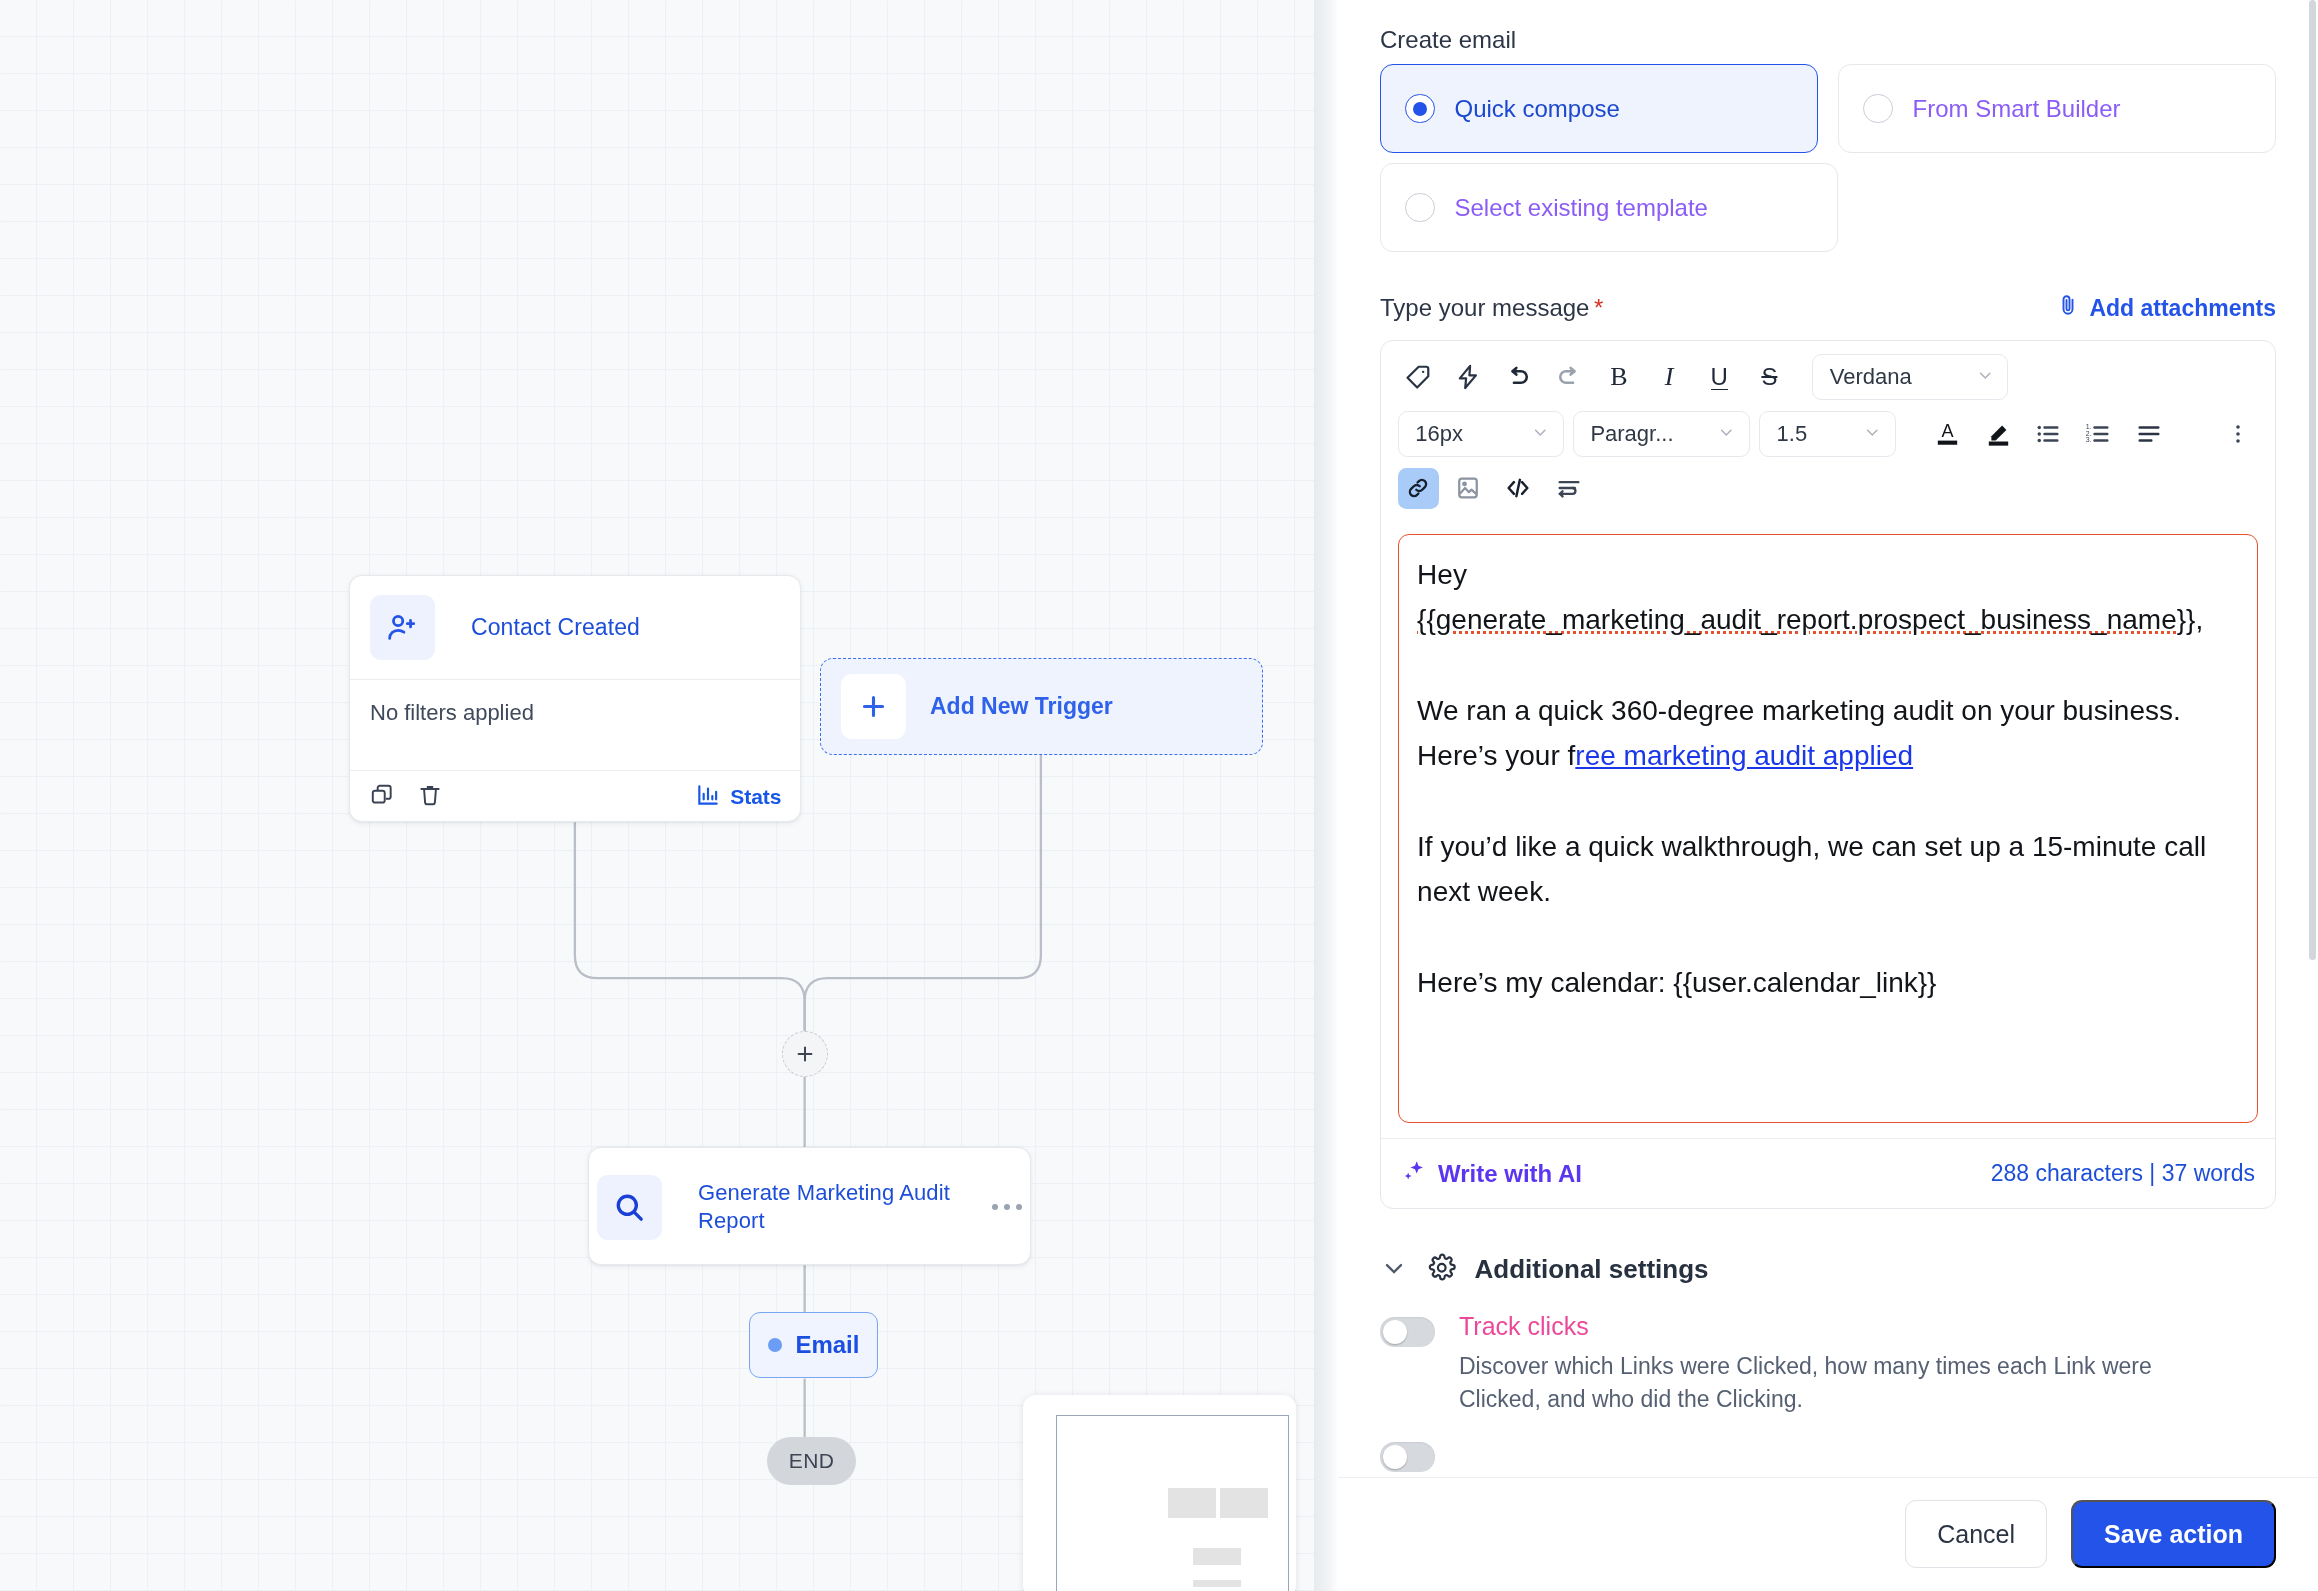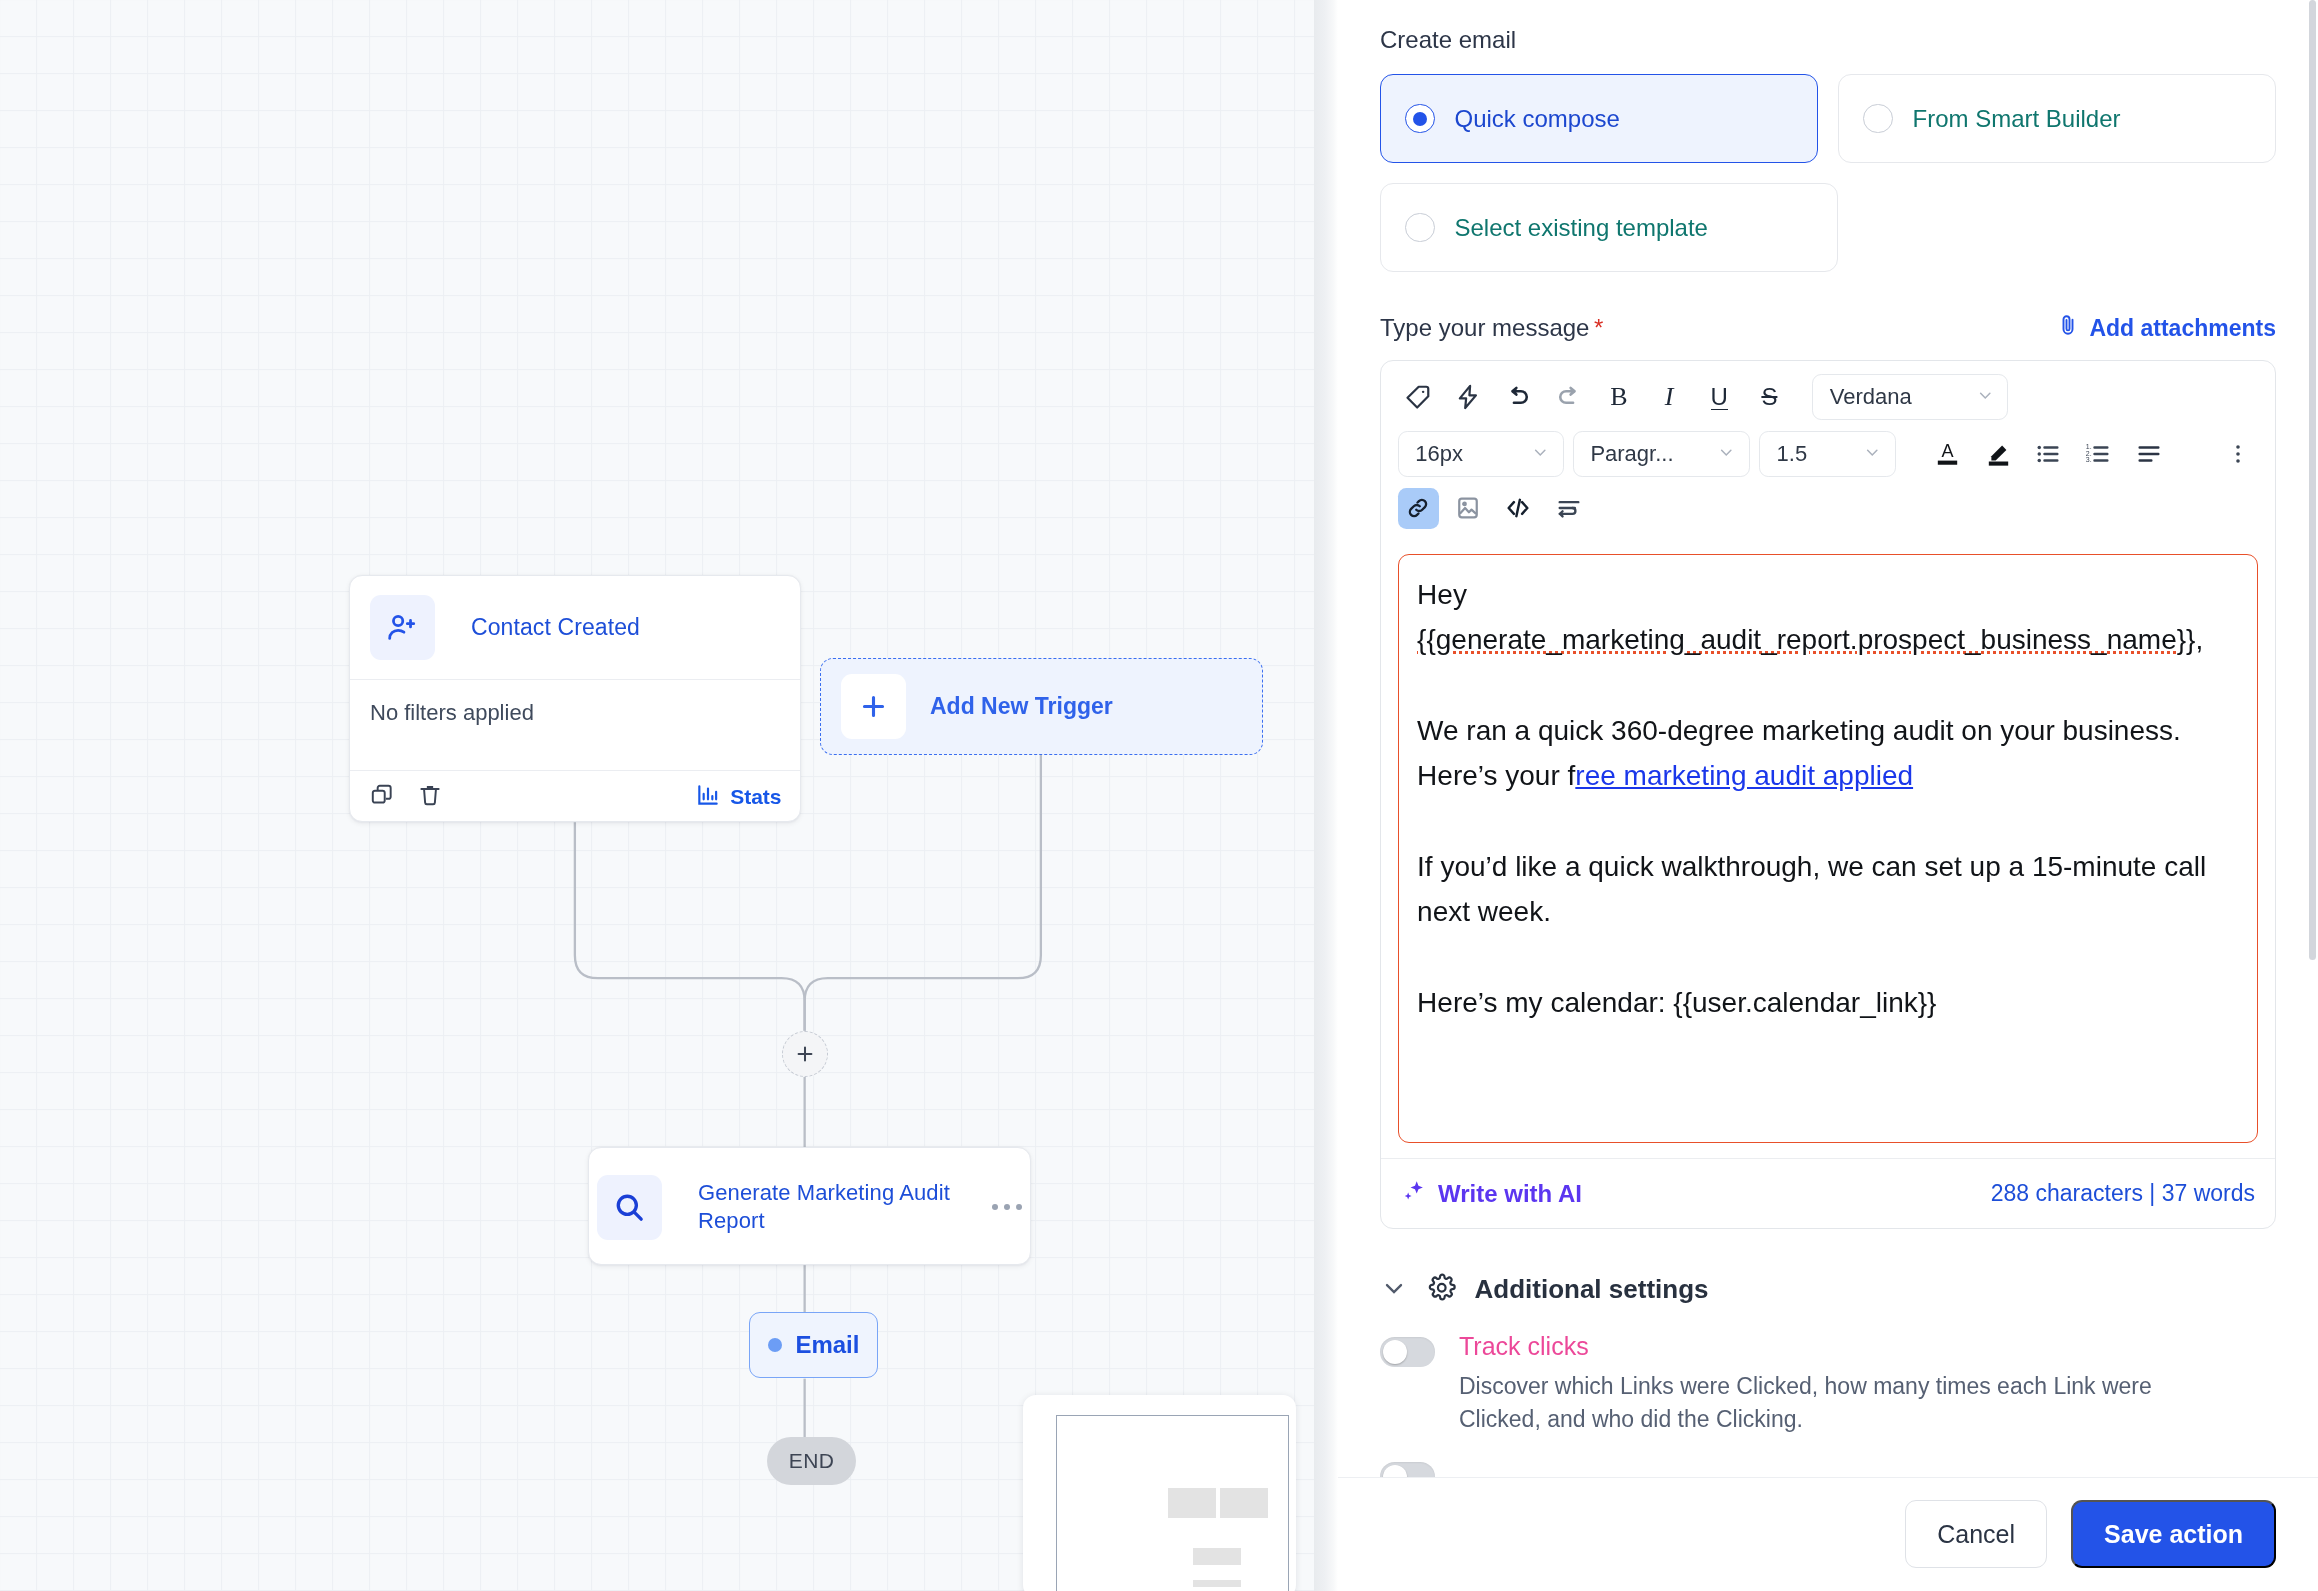--- a/index.html
+++ b/index.html
@@ -125,35 +125,35 @@
     background: #ffffff;
     overflow: hidden;
   }
   #panel-scroll { position: absolute; left: 0; top: 0; width: 980px; height: 1591px; }
 
   .pad { padding: 0 42px; }
 
   .section-label { font-size: 24px; color: #2d3648; margin-top: 26px; }
 
   
-  .radio-row { display: flex; gap: 20px; margin-top: 20px; }
+  .radio-row { display: flex; gap: 20px; margin-top: 10px; }
   .radio-card {
     flex: 1 1 0; height: 89px; border-radius: 13px;
     border: 1.8px solid #e6e8ec; background: #ffffff;
     display: flex; align-items: center; padding-left: 24px; gap: 20px;
   }
   .radio-card.selected { border-color: #2353e8; background: #eef3fe; }
   .radio-outer {
     width: 29.5px; height: 29.5px; border-radius: 50%;
     border: 1.8px solid #c8cdd6; background: #fff;
     display: flex; align-items: center; justify-content: center; flex: 0 0 auto;
   }
   .radio-card.selected .radio-outer { border-color: #2353e8; }
   .radio-inner { width: 14px; height: 14px; border-radius: 50%; background: #2353e8; }
-  .radio-label { font-size: 24px; color: #0f766e; }
+  .radio-label { font-size: 24px; color: #8b5cf6; }
   .radio-card.selected .radio-label { color: #1c47cf; }
   .radio-row.single .radio-card { flex: 0 0 458px; }
   .radio-row.single .spacer { flex: 1 1 auto; }
 
   
   .msg-head { display: flex; align-items: center; margin-top: 41px; }
   .msg-head .req { color: #d93025; margin-left: 4.6px; font-size: 24px; }
   .attach-link {
     margin-left: auto; display: flex; align-items: center; gap: 9.2px;
     color: #2353e8; font-size: 23px; font-weight: bold;

